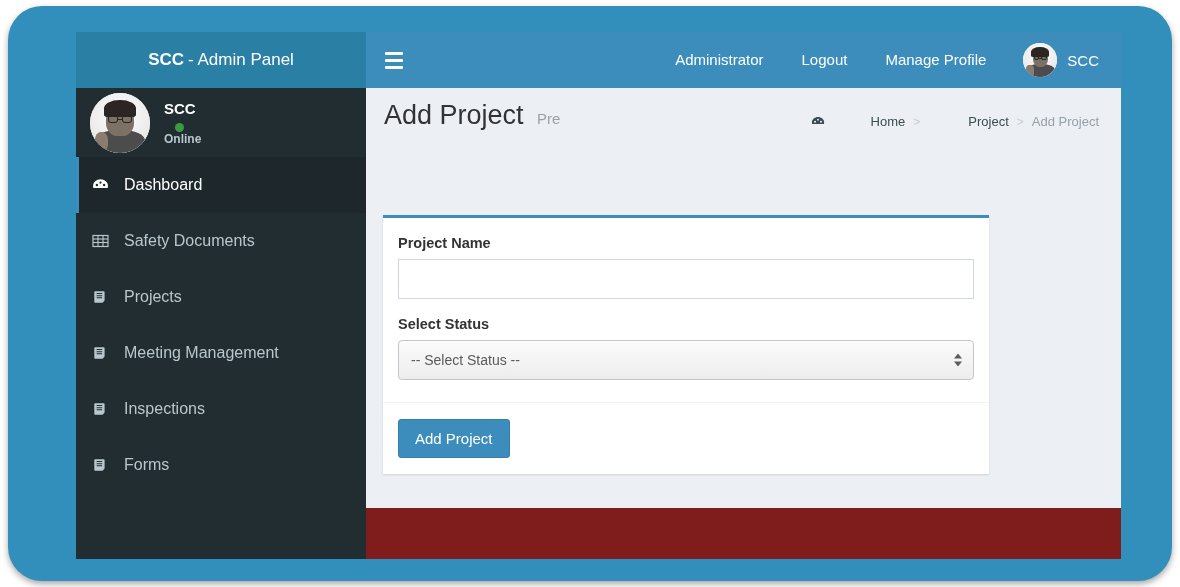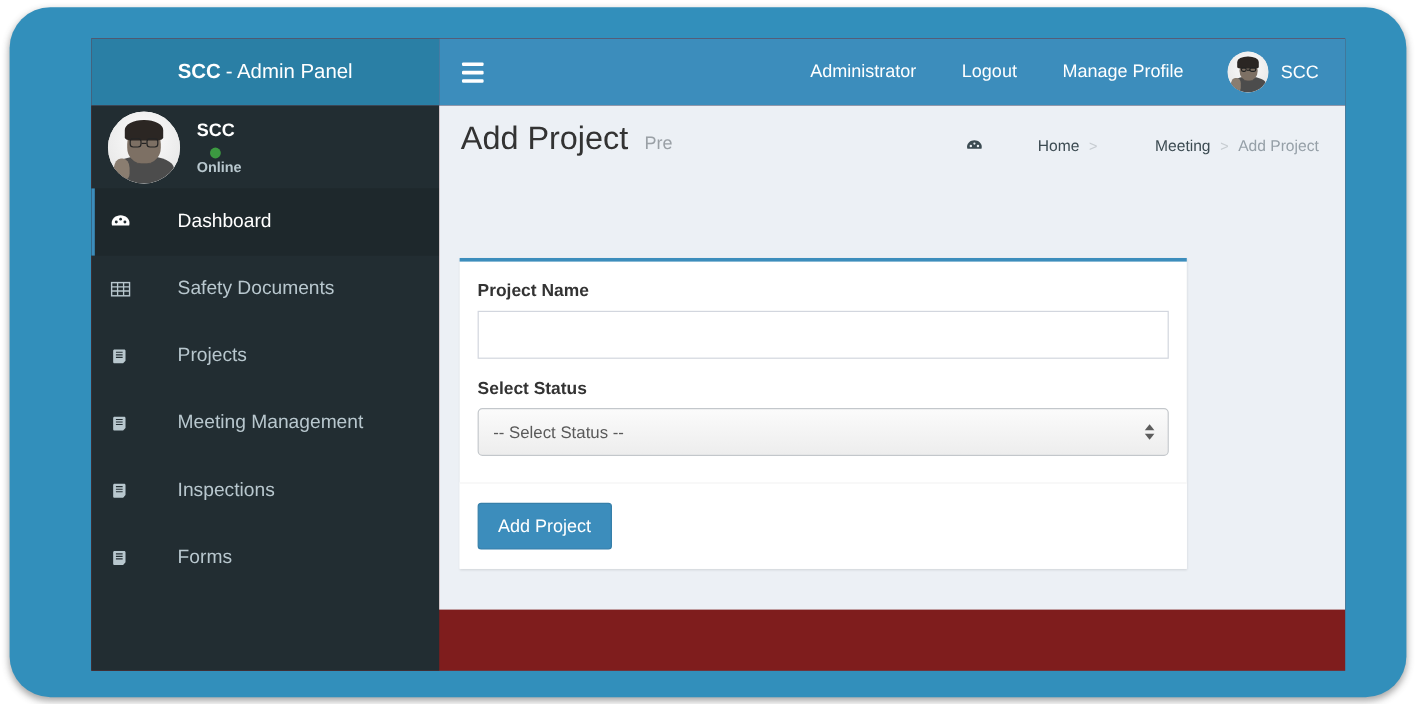--- a/index.html
+++ b/index.html
@@ -169,21 +169,20 @@
     display: flex;
     align-items: center;
     height: 56px;
     padding-left: 13px;
     color: #b8c7ce;
     font-size: 16px;
     text-decoration: none;
     border-left: 3px solid transparent;
     cursor: pointer;
     white-space: nowrap;
-    gap: 24px;
   }
   .side-item.active {
     background: #1e282c;
     color: #ffffff;
     border-left-color: #3c8dbc;
   }
   .side-item .ico {
     width: 26px;
     display: inline-flex;
     align-items: center;
@@ -446,21 +445,21 @@
           <span class="bc-icon">
             <svg width="14" height="14" viewBox="0 0 16 16">
               <path fill="#3c4b52" d="M8 2.2C4.1 2.2 1 5 1 8.4c0 .7.1 1.3.3 1.9h13.4c.2-.6.3-1.2.3-1.9C15 5 11.9 2.2 8 2.2z"></path>
               <circle cx="4.6" cy="7.6" r="1.15" fill="#ecf0f5"></circle>
               <circle cx="11.4" cy="7.6" r="1.15" fill="#ecf0f5"></circle>
               <circle cx="8" cy="5.3" r="1.05" fill="#ecf0f5"></circle>
             </svg>
           </span>
           <a class="bc-link" href="#">Home</a>
           <span class="bc-sep">&gt;</span>
-          <a class="bc-link" href="#">Meeting</a>
+          <a class="bc-link" href="#">Project</a>
           <span class="bc-sep">&gt;</span>
           <span class="bc-current">Add Project</span>
         </div>
       </div>
 
       <div id="box">
         <div id="box-body">
 
           <div class="form-group">
             <label class="form-label">Project Name</label>

